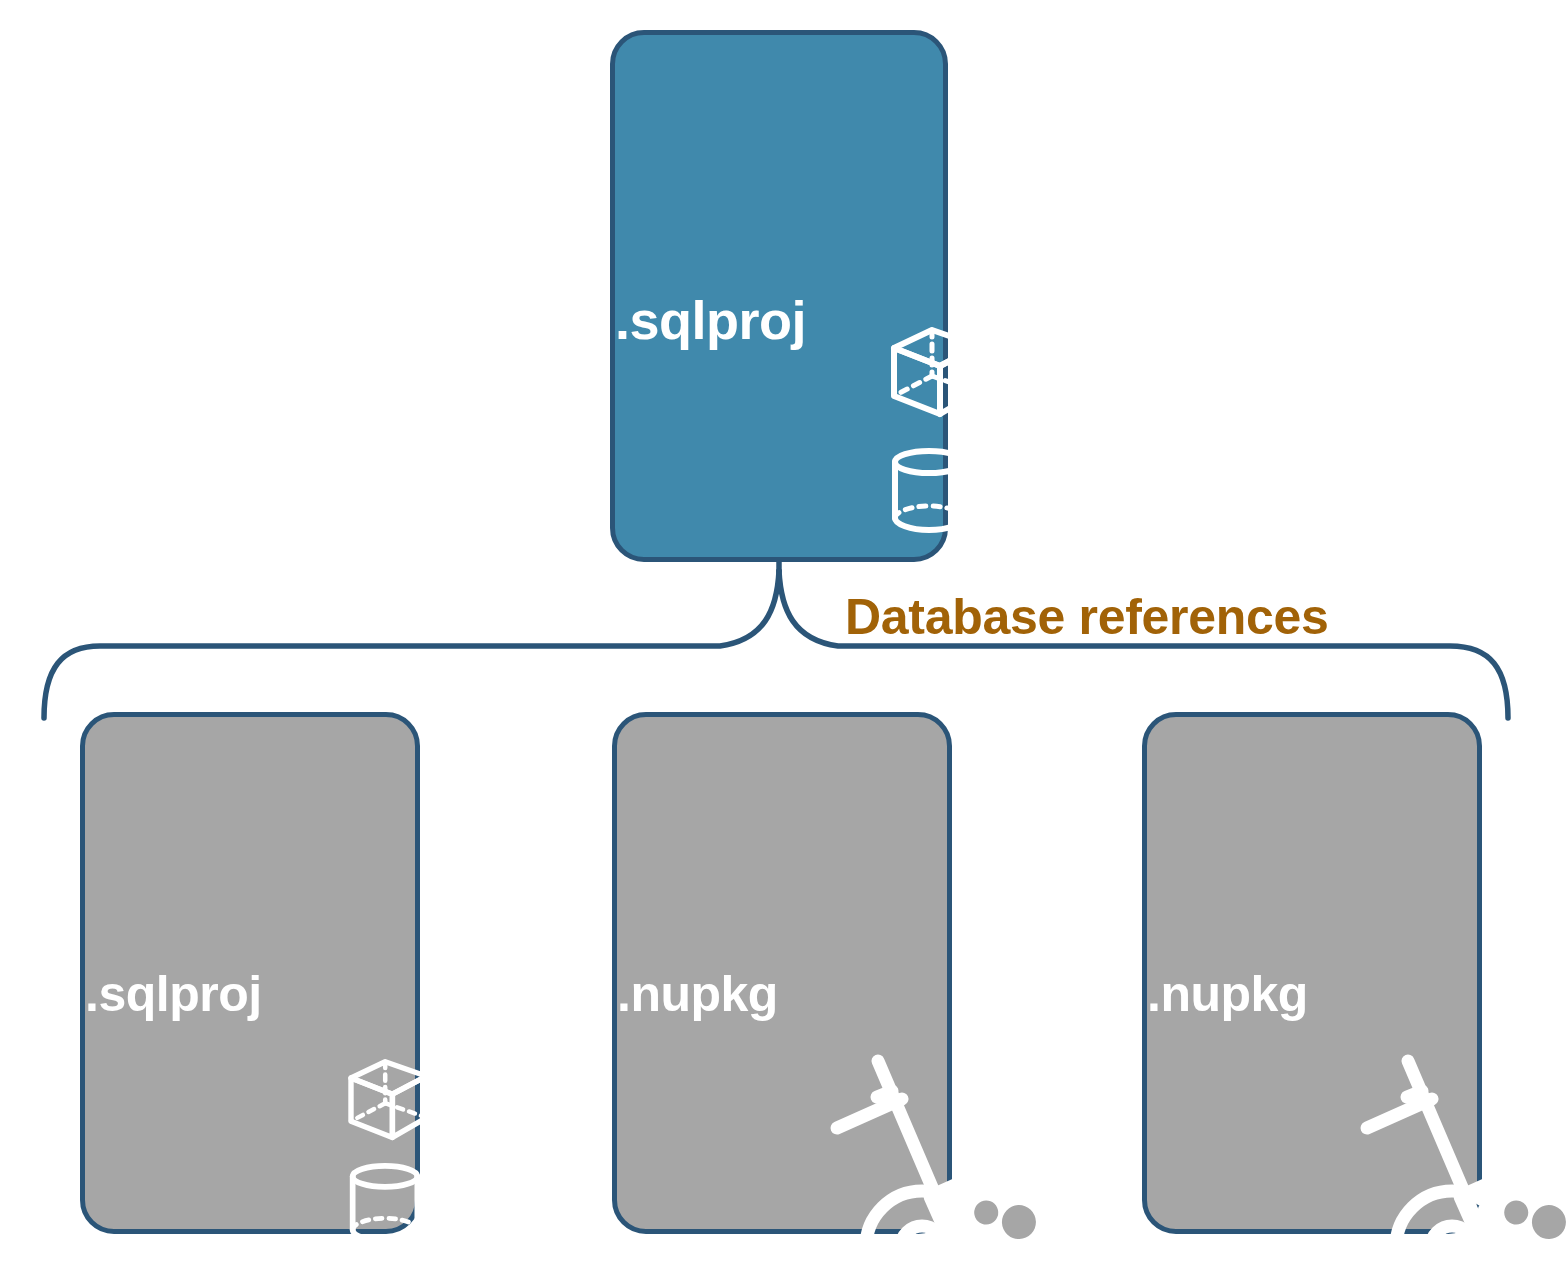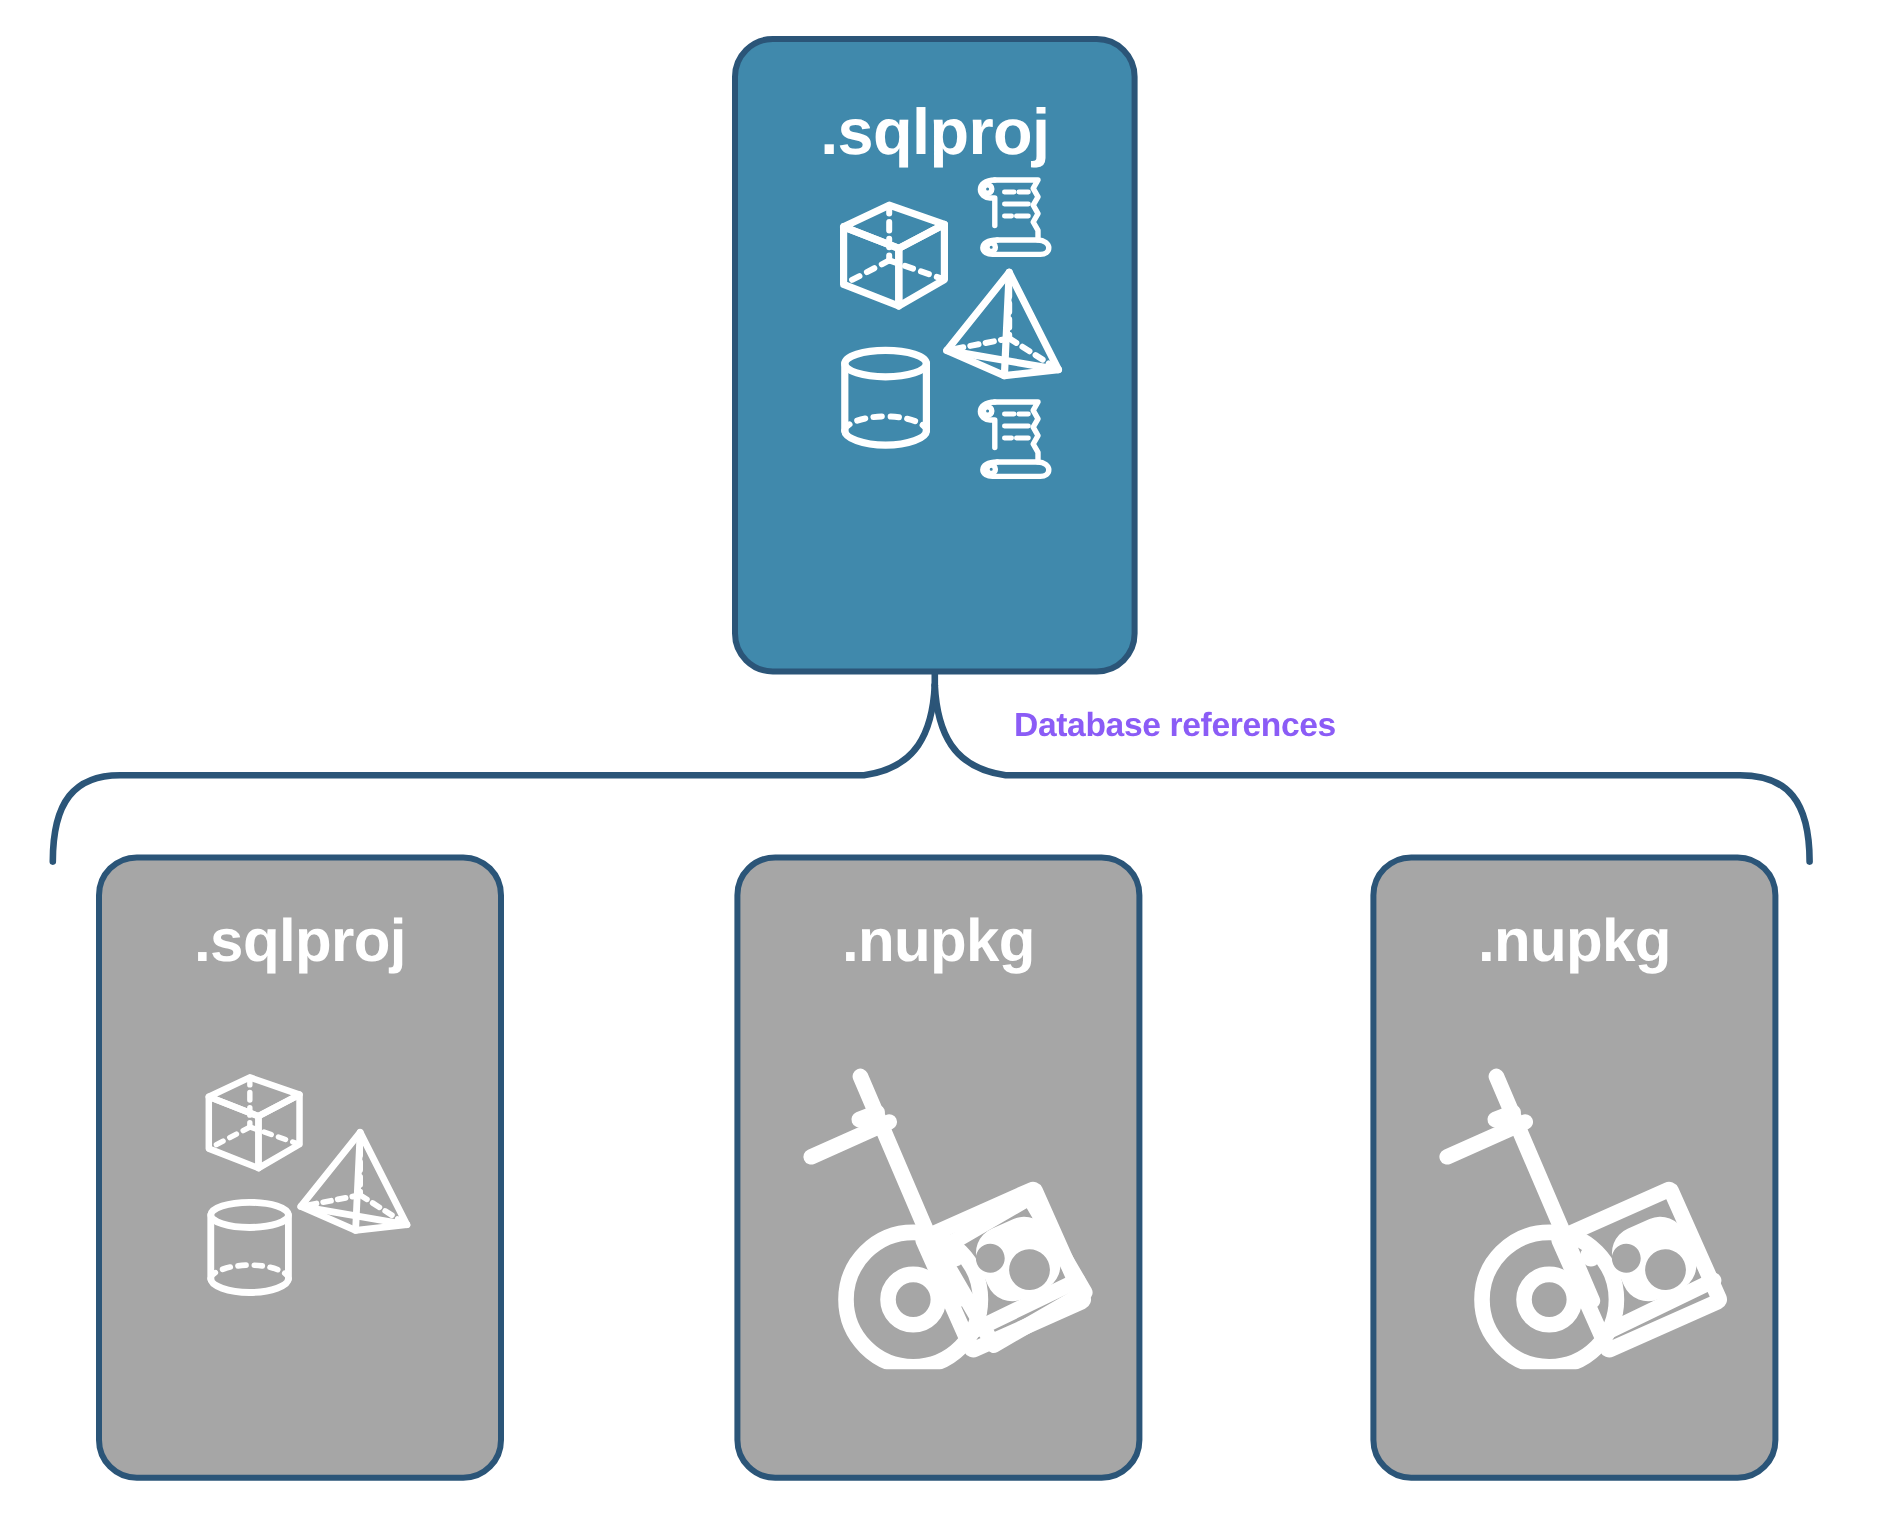--- a/index.html
+++ b/index.html
@@ -19,21 +19,21 @@
     overflow: hidden;
   }
 
   
   .card {
     position: absolute;
     box-sizing: border-box;
     border: 5px solid #2b5578;
     border-radius: 34px;
     display: flex;
-    flex-direction: column;
+    flex-direction: row;
     align-items: center;
   }
   .card.blue  { background: #4089ac; }
   .card.gray  { background: #a6a6a6; }
 
   .card-title {
     color: #ffffff;
     font-weight: bold;
     letter-spacing: -0.5px;
     line-height: 1;
@@ -73,23 +73,23 @@
     left: 0; top: 540px;
     width: 1566px; height: 230px;
     pointer-events: none;
   }
 
   
   #brace-label {
     position: absolute;
     left: 845px;
     top: 588px;
-    font-size: 28px;
+    font-size: 50px;
     font-weight: bold;
-    color: #8b5cf6;
+    color: #a16207;
     letter-spacing: -0.3px;
     white-space: nowrap;
     user-select: none;
   }
 </style>
 </head>
 <body>
 
 <div id="stage">
 

